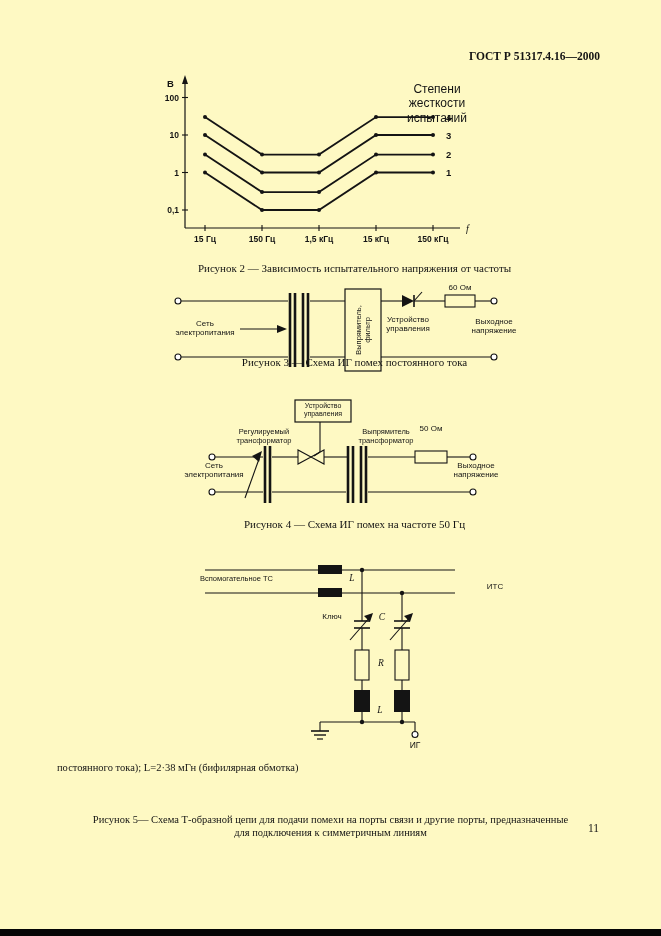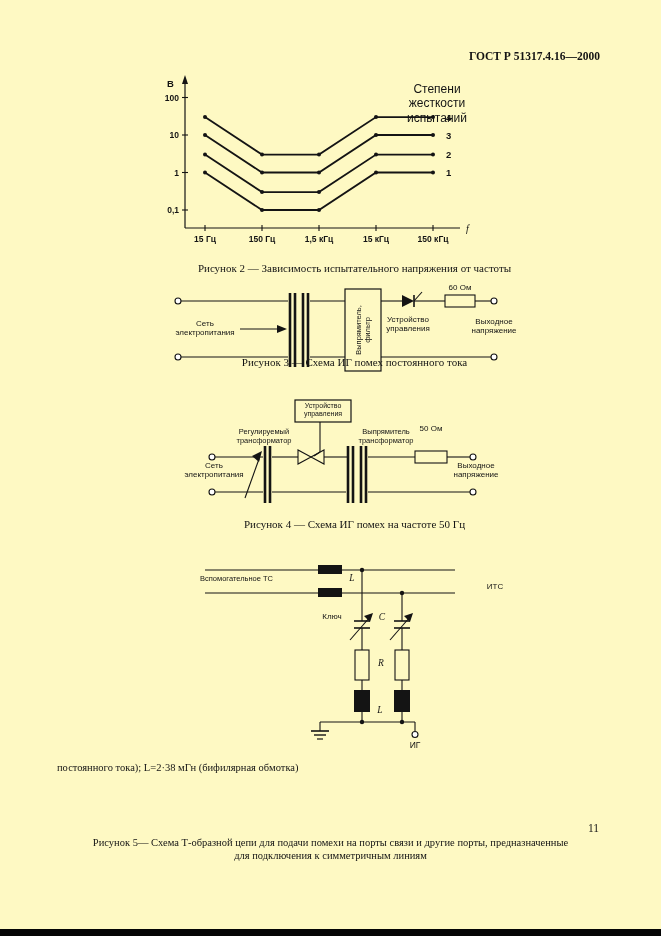--- a/index.html
+++ b/index.html
@@ -18,21 +18,21 @@
   .lbl.left{text-align:left;}
   .rot{transform:rotate(-90deg);transform-origin:center center;}
   .legend-title{position:absolute;left:240px;top:10px;width:84px;text-align:center;
        font-family:"Liberation Sans",sans-serif;font-size:12px;line-height:1.2;}
   .ax-lbl{font:700 9.5px "Liberation Sans",sans-serif;fill:#141414;}
   .f-lbl{font:italic 10px "Liberation Serif",serif;fill:#141414;}
   .tick{font:700 8.5px "Liberation Sans",sans-serif;fill:#141414;}
   .series-lbl{font:700 9.5px "Liberation Sans",sans-serif;fill:#141414;}
   .note{position:absolute;left:57px;top:761px;width:549px;font-size:10.5px;line-height:13px;}
   .note .l1{padding-left:33px;}
-  .cap5{position:absolute;left:0;top:836px;width:661px;text-align:center;
+  .cap5{position:absolute;left:0;top:813px;width:661px;text-align:center;
         font-size:10.5px;line-height:13px;}
   .pageno{position:absolute;top:822px;left:0;right:62px;text-align:right;font-size:11.5px;}
   .scan-bar{position:absolute;left:0;bottom:0;width:100%;height:7px;background:#050505;}
   .schem{stroke:#141414;stroke-width:1.1;fill:none;}
 </style>
 </head>
 <body>
 
 <div class="page">
 

